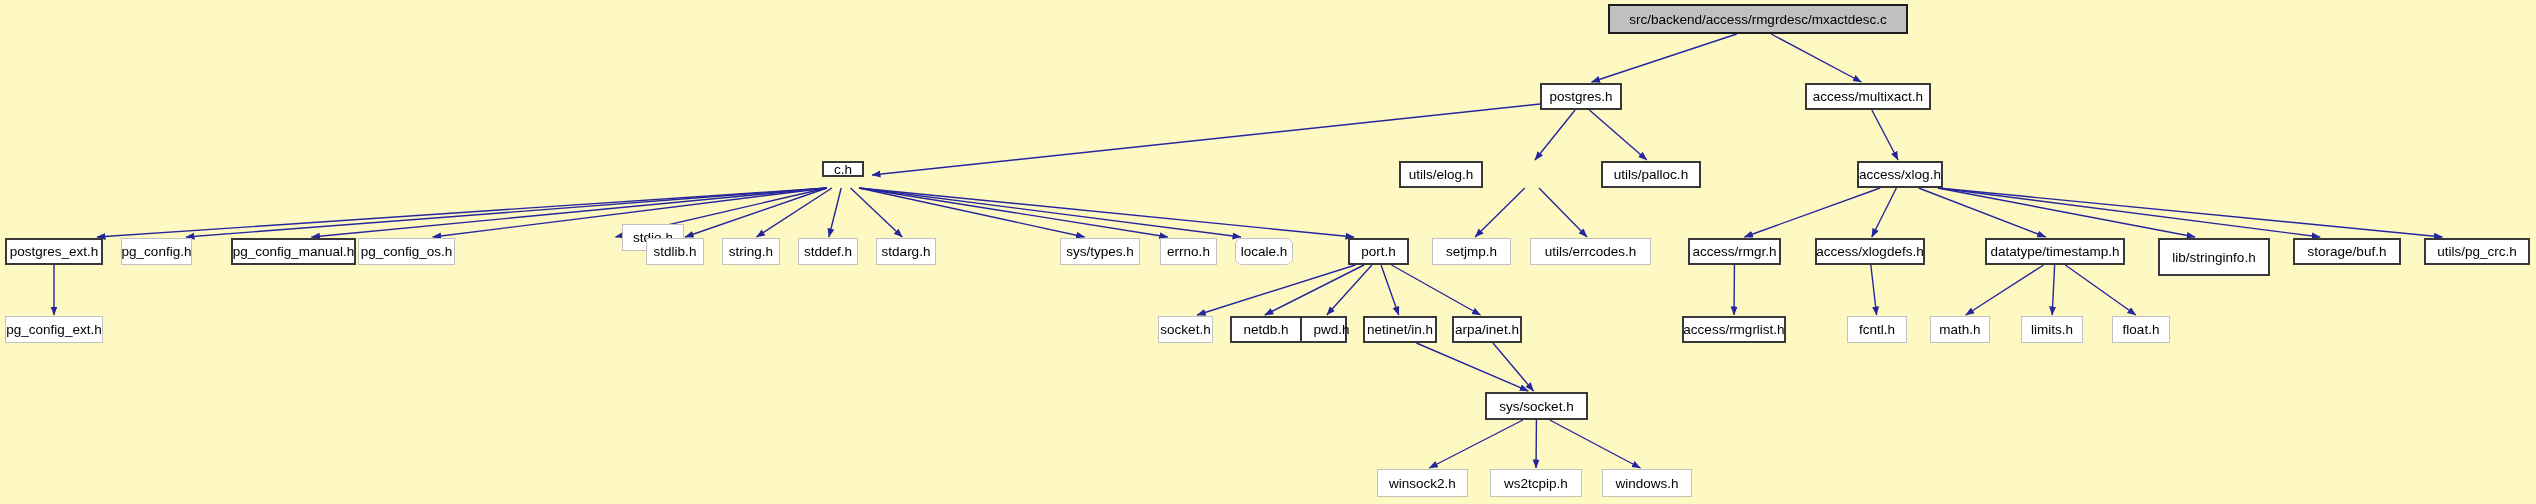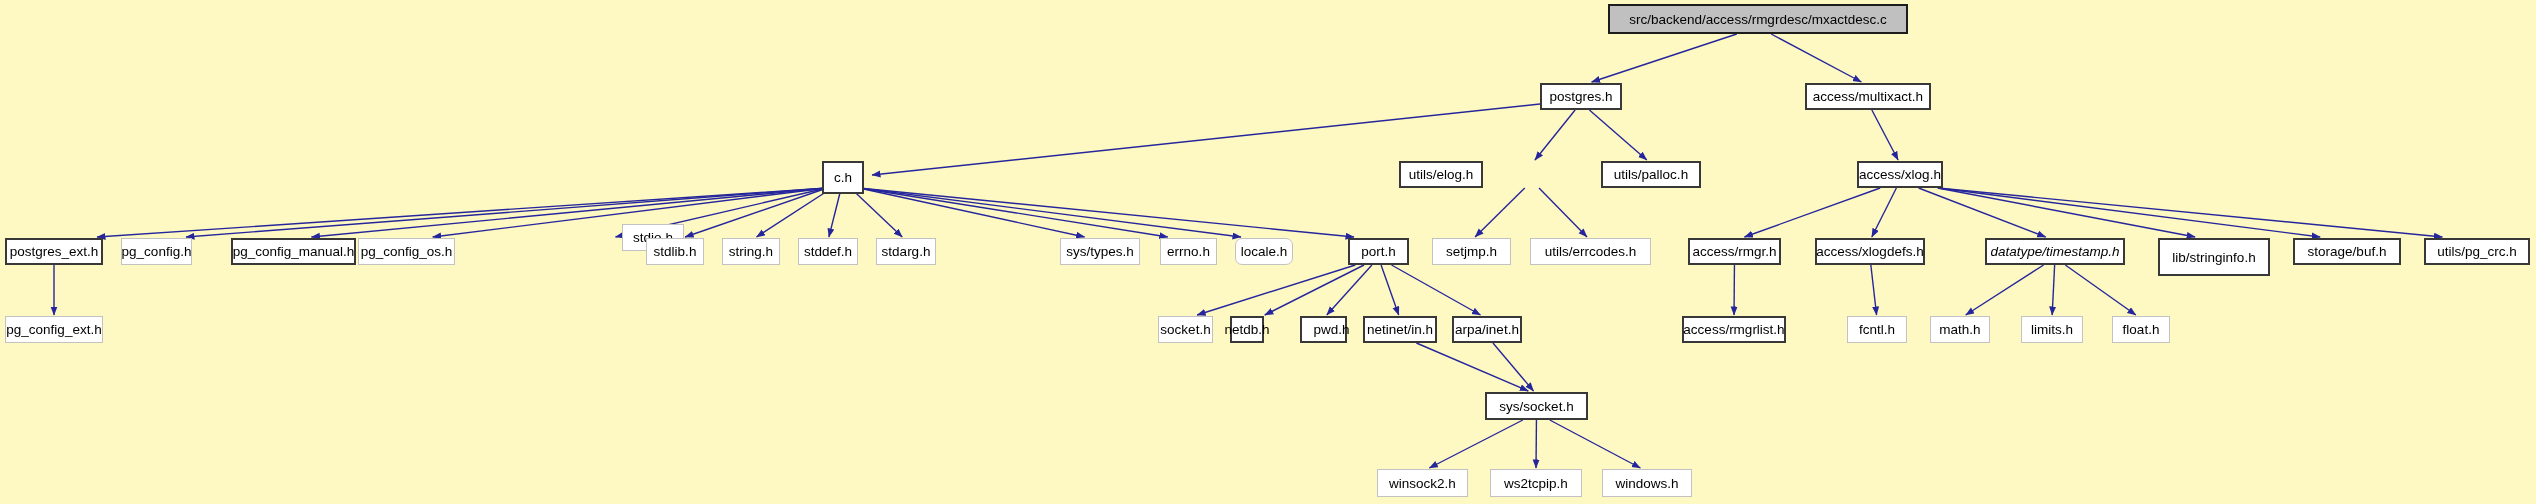--- a/index.html
+++ b/index.html
@@ -66,48 +66,48 @@
         <line x1="1492.94" y1="343" x2="1533.53" y2="391" stroke="#26269c" stroke-width="1.4" marker-end="url(#arrow)"></line>
         <line x1="1522.82" y1="420" x2="1429.34" y2="468" stroke="#26269c" stroke-width="1.4" marker-end="url(#arrow)"></line>
         <line x1="1536.44" y1="420" x2="1536.03" y2="468" stroke="#26269c" stroke-width="1.4" marker-end="url(#arrow)"></line>
         <line x1="1549.76" y1="420" x2="1640.37" y2="468" stroke="#26269c" stroke-width="1.4" marker-end="url(#arrow)"></line>
       </g>
   </svg>
   <div id="nodes">
       <div class="node source" style="left: 1608px; top: 4px; width: 300px; height: 30px;">src/backend/access/rmgrdesc/mxactdesc.c</div>
       <div class="node dark" style="left: 1540px; top: 83px; width: 82px; height: 27px; border-color: rgb(56, 56, 56);">postgres.h</div>
       <div class="node dark" style="left: 1805px; top: 83px; width: 126px; height: 27px; border-color: rgb(56, 56, 56);">access/multixact.h</div>
-      <div class="node dark" style="left: 822px; top: 161px; width: 42px; height: 33px; border-color: rgb(56, 56, 56);">c.h</div>
+      <div class="node dark" style="left: 822px; top: 161px; width: 42px; height: 16px; border-color: rgb(56, 56, 56);">c.h</div>
       <div class="node dark" style="left: 1399px; top: 161px; width: 84px; height: 27px; border-color: rgb(56, 56, 56);">utils/elog.h</div>
       <div class="node dark" style="left: 1601px; top: 161px; width: 100px; height: 27px; border-color: rgb(56, 56, 56);">utils/palloc.h</div>
       <div class="node dark" style="left: 1857px; top: 161px; width: 86px; height: 27px; border-color: rgb(56, 56, 56);">access/xlog.h</div>
       <div class="node dark" style="left: 5px; top: 238px; width: 98px; height: 27px; border-color: rgb(56, 56, 56);">postgres_ext.h</div>
       <div class="node light" style="left: 121px; top: 238px; width: 71px; height: 27px; border-color: rgb(194, 194, 194);">pg_config.h</div>
       <div class="node dark" style="left: 215px; top: 238px; width: 125px; height: 27px; border-color: rgb(56, 56, 56); margin-left: 16px;">pg_config_manual.h</div>
       <div class="node light" style="left: 358px; top: 238px; width: 97px; height: 27px; border-color: rgb(194, 194, 194);">pg_config_os.h</div>
       <div class="node light" style="left: 574px; top: 224px; width: 62px; height: 27px; border-color: rgb(194, 194, 194); margin-left: 48px;">stdio.h</div>
       <div class="node light" style="left: 646px; top: 238px; width: 58px; height: 27px; border-color: rgb(194, 194, 194);">stdlib.h</div>
       <div class="node light" style="left: 722px; top: 238px; width: 58px; height: 27px; border-color: rgb(194, 194, 194);">string.h</div>
       <div class="node light" style="left: 798px; top: 238px; width: 60px; height: 27px; border-color: rgb(194, 194, 194);">stddef.h</div>
       <div class="node light" style="left: 876px; top: 238px; width: 60px; height: 27px; border-color: rgb(194, 194, 194);">stdarg.h</div>
       <div class="node light" style="left: 1060px; top: 238px; width: 80px; height: 27px; border-color: rgb(194, 194, 194);">sys/types.h</div>
       <div class="node light" style="left: 1160px; top: 238px; width: 57px; height: 27px; border-color: rgb(194, 194, 194);">errno.h</div>
       <div class="node light" style="left: 1235px; top: 238px; width: 58px; height: 27px; border-color: rgb(194, 194, 194); border-radius: 7px;">locale.h</div>
       <div class="node dark" style="left: 1348px; top: 238px; width: 61px; height: 27px; border-color: rgb(56, 56, 56);">port.h</div>
       <div class="node light" style="left: 1432px; top: 238px; width: 79px; height: 27px; border-color: rgb(194, 194, 194);">setjmp.h</div>
       <div class="node light" style="left: 1530px; top: 238px; width: 121px; height: 27px; border-color: rgb(194, 194, 194);">utils/errcodes.h</div>
       <div class="node dark" style="left: 1688px; top: 238px; width: 93px; height: 27px; border-color: rgb(56, 56, 56);">access/rmgr.h</div>
       <div class="node dark" style="left: 1815px; top: 238px; width: 110px; height: 27px; border-color: rgb(56, 56, 56);">access/xlogdefs.h</div>
-      <div class="node dark" style="left: 1985px; top: 238px; width: 140px; height: 27px; border-color: rgb(56, 56, 56); font-style: italic;">datatype/timestamp.h</div>
+      <div class="node dark" style="left: 1985px; top: 238px; width: 140px; height: 27px; border-color: rgb(56, 56, 56);">datatype/timestamp.h</div>
       <div class="node dark" style="left: 2158px; top: 238px; width: 112px; height: 38px; border-color: rgb(56, 56, 56);">lib/stringinfo.h</div>
       <div class="node dark" style="left: 2293px; top: 238px; width: 108px; height: 27px; border-color: rgb(56, 56, 56);">storage/buf.h</div>
       <div class="node dark" style="left: 2424px; top: 238px; width: 106px; height: 27px; border-color: rgb(56, 56, 56);">utils/pg_crc.h</div>
       <div class="node light" style="left: 5px; top: 316px; width: 98px; height: 27px; border-color: rgb(194, 194, 194);">pg_config_ext.h</div>
       <div class="node light" style="left: 1158px; top: 316px; width: 55px; height: 27px; border-color: rgb(194, 194, 194);">socket.h</div>
-      <div class="node dark" style="left: 1230px; top: 316px; width: 34px; height: 27px; border-color: rgb(56, 56, 56);">netdb.h</div>
+      <div class="node dark" style="left: 1230px; top: 316px; width: 72px; height: 27px; border-color: rgb(56, 56, 56);">netdb.h</div>
       <div class="node dark" style="left: 1300px; top: 316px; width: 47px; height: 27px; border-color: rgb(56, 56, 56); padding-left: 16px;">pwd.h</div>
       <div class="node dark" style="left: 1363px; top: 316px; width: 74px; height: 27px; border-color: rgb(56, 56, 56);">netinet/in.h</div>
       <div class="node dark" style="left: 1452px; top: 316px; width: 70px; height: 27px; border-color: rgb(56, 56, 56);">arpa/inet.h</div>
       <div class="node dark" style="left: 1682px; top: 316px; width: 104px; height: 27px; border-color: rgb(56, 56, 56);">access/rmgrlist.h</div>
       <div class="node light" style="left: 1847px; top: 316px; width: 60px; height: 27px; border-color: rgb(194, 194, 194);">fcntl.h</div>
       <div class="node light" style="left: 1930px; top: 316px; width: 60px; height: 27px; border-color: rgb(194, 194, 194);">math.h</div>
       <div class="node light" style="left: 2021px; top: 316px; width: 62px; height: 27px; border-color: rgb(194, 194, 194);">limits.h</div>
       <div class="node light" style="left: 2112px; top: 316px; width: 58px; height: 27px; border-color: rgb(194, 194, 194);">float.h</div>
       <div class="node dark" style="left: 1485px; top: 392px; width: 103px; height: 28px; border-color: rgb(56, 56, 56);">sys/socket.h</div>
       <div class="node light" style="left: 1377px; top: 469px; width: 91px; height: 28px; border-color: rgb(194, 194, 194);">winsock2.h</div>

